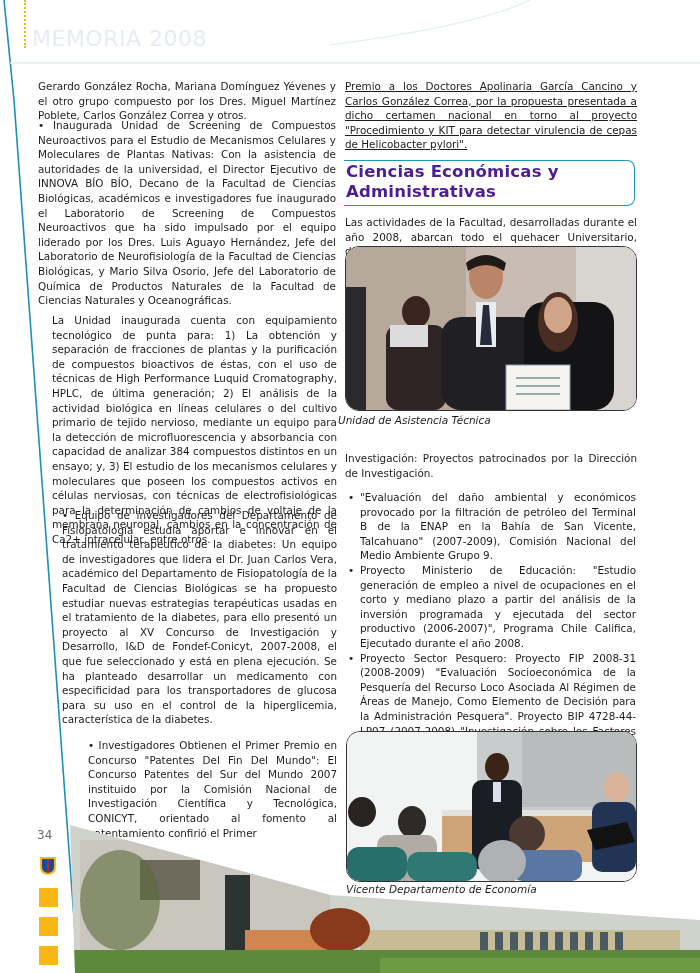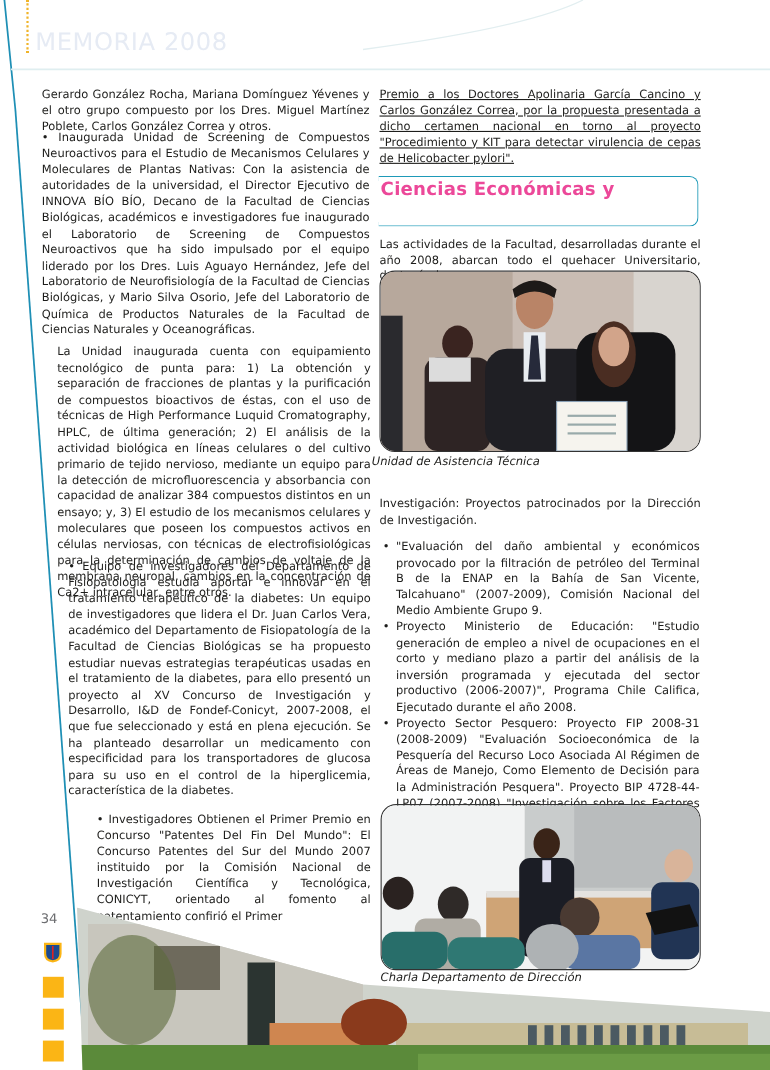--- a/index.html
+++ b/index.html
@@ -6,21 +6,21 @@
   body { width:700px; height:973px; position:relative; overflow:hidden; background:#ffffff; font-family:"DejaVu Sans", sans-serif; color:#1d1d1b; }
   .edge-line { position:absolute; left:0; top:0; width:700px; height:973px; pointer-events:none; }
   .header-title { position:absolute; left:32px; top:26px; font-size:22px; letter-spacing:0.5px; color:#e6ebf4; font-family:"DejaVu Sans", sans-serif; font-weight:normal; }
   .header-dots { position:absolute; left:24px; top:0; height:48px; border-left:2px dotted #f0b429; }
   .col { position:absolute; font-size:10.4px; line-height:14.6px; }
   .col p { margin:0; }
   .left-col { left:38px; width:298px; }
   .right-col { left:345px; width:292px; }
   .just { text-align:justify; }
   .section-box { position:absolute; left:344px; top:160px; width:290px; height:44px; border:1.5px solid #1e9ab8; border-left:none; border-radius:0 8px 8px 0; }
-  .section-title { position:absolute; left:346px; top:162px; font-size:16.5px; font-weight:bold; line-height:20px; color:#ec4899; letter-spacing:0.2px; }
+  .section-title { position:absolute; left:346px; top:162px; font-size:16.5px; font-weight:bold; line-height:20px; color:#4c1d95; letter-spacing:0.2px; }
   .photo { position:absolute; border-radius:14px; overflow:hidden; border:1.5px solid #333; }
   .caption { position:absolute; font-size:10.5px; font-style:italic; color:#1d1d1b; }
   .bullets { margin:0; padding:0; list-style:none; }
   .bullets li { position:relative; padding-left:14px; text-align:justify; }
   .bullets li::before { content:"•"; position:absolute; left:2px; top:0; }
   .page-number { position:absolute; left:37px; top:828px; font-size:12px; color:#6d6e71; }
   .crest { position:absolute; left:39px; top:856px; width:18px; height:20px; }
   .sq { position:absolute; left:39px; width:19px; height:19px; background:#fbb515; }
   .campus { position:absolute; }
 </style>
@@ -53,20 +53,21 @@
   <p>• Investigadores Obtienen el Primer Premio en Concurso "Patentes Del Fin Del Mundo": El Concurso Patentes del Sur del Mundo 2007 instituido por la Comisión Nacional de Investigación Científica y Tecnológica, CONICYT, orientado al fomento al patentamiento confirió el Primer</p>
 </div>
 
 <div class="col right-col just" style="top:79px;text-decoration:underline;">
   <p>Premio a los Doctores Apolinaria García Cancino y Carlos González Correa, por la propuesta presentada a dicho certamen nacional en torno al proyecto "Procedimiento y KIT para detectar virulencia de cepas de Helicobacter pylori".</p>
 </div>
 
 <div class="section-box"></div>
 <div class="section-title">
   <div>Ciencias Económicas y</div>
+  <div>Administrativas</div>
 </div>
 
 <div class="col right-col just" style="top:215px;">
   <p>Las actividades de la Facultad, desarrolladas durante el año 2008, abarcan todo el quehacer Universitario, destacándose:</p>
 </div>
 
 <div class="photo" style="left:345px; top:246px; width:290px; height:163px;">
   <svg width="290" height="163" viewBox="0 0 290 163">
     <rect width="290" height="163" fill="#c9bcb3"></rect>
     <rect x="0" y="0" width="120" height="163" fill="#b7a89c"></rect>
@@ -119,21 +120,21 @@
     <ellipse cx="15" cy="80" rx="14" ry="15" fill="#2a2220"></ellipse>
     <ellipse cx="65" cy="90" rx="14" ry="16" fill="#2f2a28"></ellipse>
     <rect x="30" y="103" width="60" height="46" rx="10" fill="#b0aca4"></rect>
     <ellipse cx="180" cy="102" rx="18" ry="18" fill="#4a3a32"></ellipse>
     <rect x="165" y="118" width="70" height="31" rx="10" fill="#5a76a3"></rect>
     <ellipse cx="155" cy="130" rx="24" ry="22" fill="#aeb2b4"></ellipse>
     <rect x="0" y="115" width="60" height="34" rx="12" fill="#286e6a"></rect>
     <rect x="60" y="120" width="70" height="29" rx="12" fill="#2f7873"></rect>
   </svg>
 </div>
-<div class="caption" style="left:346px; top:883px;">Charla Departamento de Dirección</div>
+<div class="caption" style="left:346px; top:883px;">Vicente Departamento de Economía</div>
 
 <div class="page-number">34</div>
 <svg class="crest" viewBox="0 0 18 20">
   <path d="M1 1 H17 V11 Q17 18 9 19 Q1 18 1 11 Z" fill="#fbb515"></path>
   <path d="M3 3 H15 V11 Q15 16 9 17 Q3 16 3 11 Z" fill="#1d4a8f"></path>
   <line x1="9" y1="4" x2="9" y2="16" stroke="#d22" stroke-width="1.5"></line>
 </svg>
 <div class="sq" style="top:888px;"></div>
 <div class="sq" style="top:917px;"></div>
 <div class="sq" style="top:946px;"></div>

